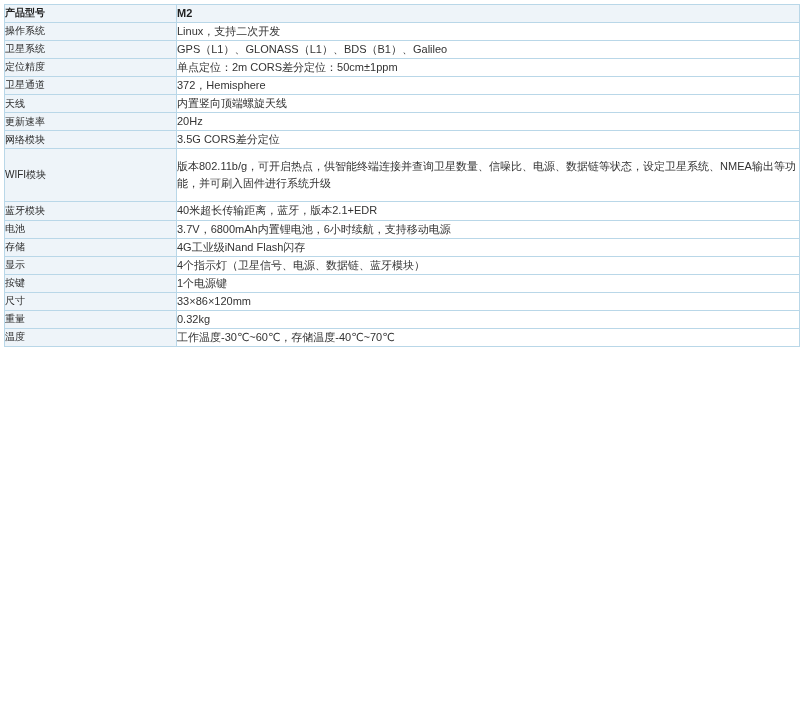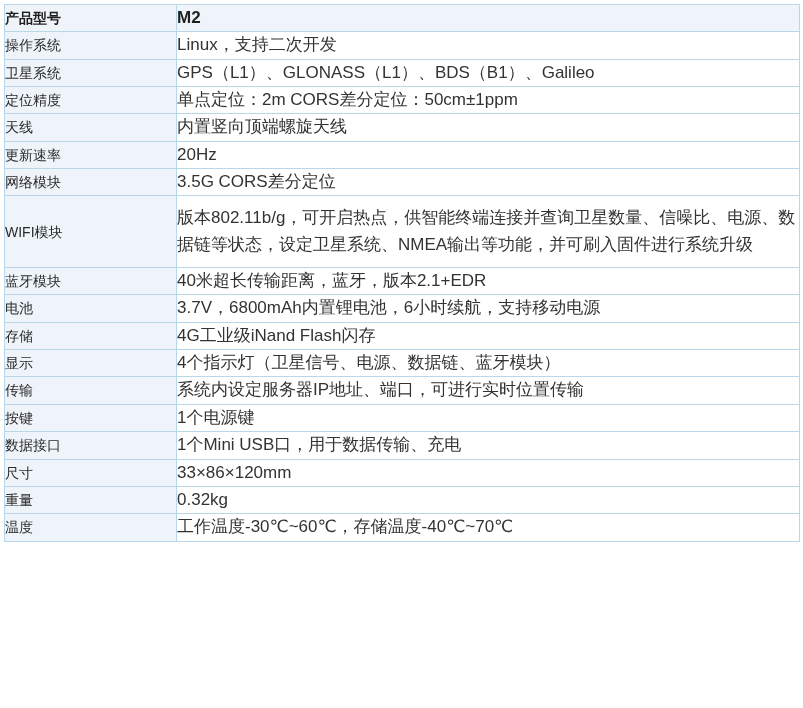--- a/index.html
+++ b/index.html
@@ -30,29 +30,29 @@
 
   table.spec-table td {
     border: 1px solid #b9d7e8;
     padding: 0;
     vertical-align: middle;
   }
   td.label-cell {
     background: #eef4f9;
     color: #2a2a2a;
     padding: 8px 10px 8px 11px;
-    font-size: 14px;
+    font-size: 10px;
     line-height: 1.45;
     white-space: nowrap;
   }
   td.value-cell {
     background: #ffffff;
     color: #333333;
     padding: 8px 10px 8px 12px;
-    font-size: 17px;
+    font-size: 11px;
     line-height: 1.55;
     margin-left: 36px;
   }
   tr.header-row td.label-cell,
   tr.header-row td.value-cell {
     font-weight: bold;
     color: #1f1f1f;
   }
   tr.header-row td.value-cell {
     background: #eef4f9;
@@ -94,20 +94,26 @@
             <span class="value-text">GPS（L1）、GLONASS（L1）、BDS（B1）、Galileo</span>
           </td>
         </tr>
         <tr>
           <td class="label-cell">定位精度</td>
           <td class="value-cell">
             <span class="value-text">单点定位：2m  CORS差分定位：50cm±1ppm</span>
           </td>
         </tr>
         <tr>
+          <td class="label-cell">卫星通道</td>
+          <td class="value-cell">
+            <span class="value-text">372，Hemisphere</span>
+          </td>
+        </tr>
+        <tr>
           <td class="label-cell">天线</td>
           <td class="value-cell">
             <span class="value-text">内置竖向顶端螺旋天线</span>
           </td>
         </tr>
         <tr>
           <td class="label-cell">更新速率</td>
           <td class="value-cell">
             <span class="value-text">20Hz</span>
           </td>
@@ -142,35 +148,23 @@
             <span class="value-text">4G工业级iNand Flash闪存</span>
           </td>
         </tr>
         <tr>
           <td class="label-cell">显示</td>
           <td class="value-cell">
             <span class="value-text">4个指示灯（卫星信号、电源、数据链、蓝牙模块）</span>
           </td>
         </tr>
         <tr>
-          <td class="label-cell">传输</td>
-          <td class="value-cell">
-            <span class="value-text">系统内设定服务器IP地址、端口，可进行实时位置传输</span>
-          </td>
-        </tr>
-        <tr>
           <td class="label-cell">按键</td>
           <td class="value-cell">
             <span class="value-text">1个电源键</span>
-          </td>
-        </tr>
-        <tr>
-          <td class="label-cell">数据接口</td>
-          <td class="value-cell">
-            <span class="value-text">1个Mini USB口，用于数据传输、充电</span>
           </td>
         </tr>
         <tr>
           <td class="label-cell">尺寸</td>
           <td class="value-cell">
             <span class="value-text">33×86×120mm</span>
           </td>
         </tr>
         <tr>
           <td class="label-cell">重量</td>

